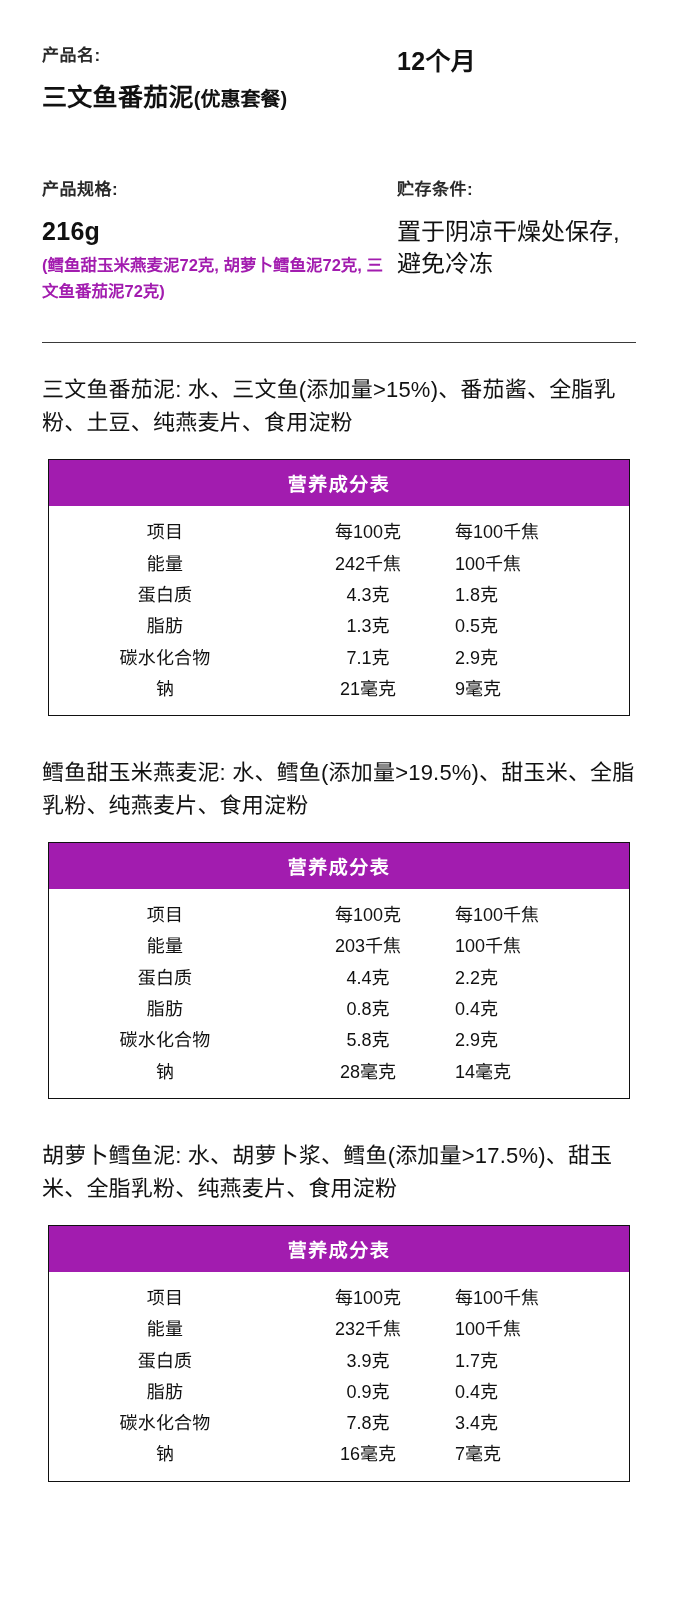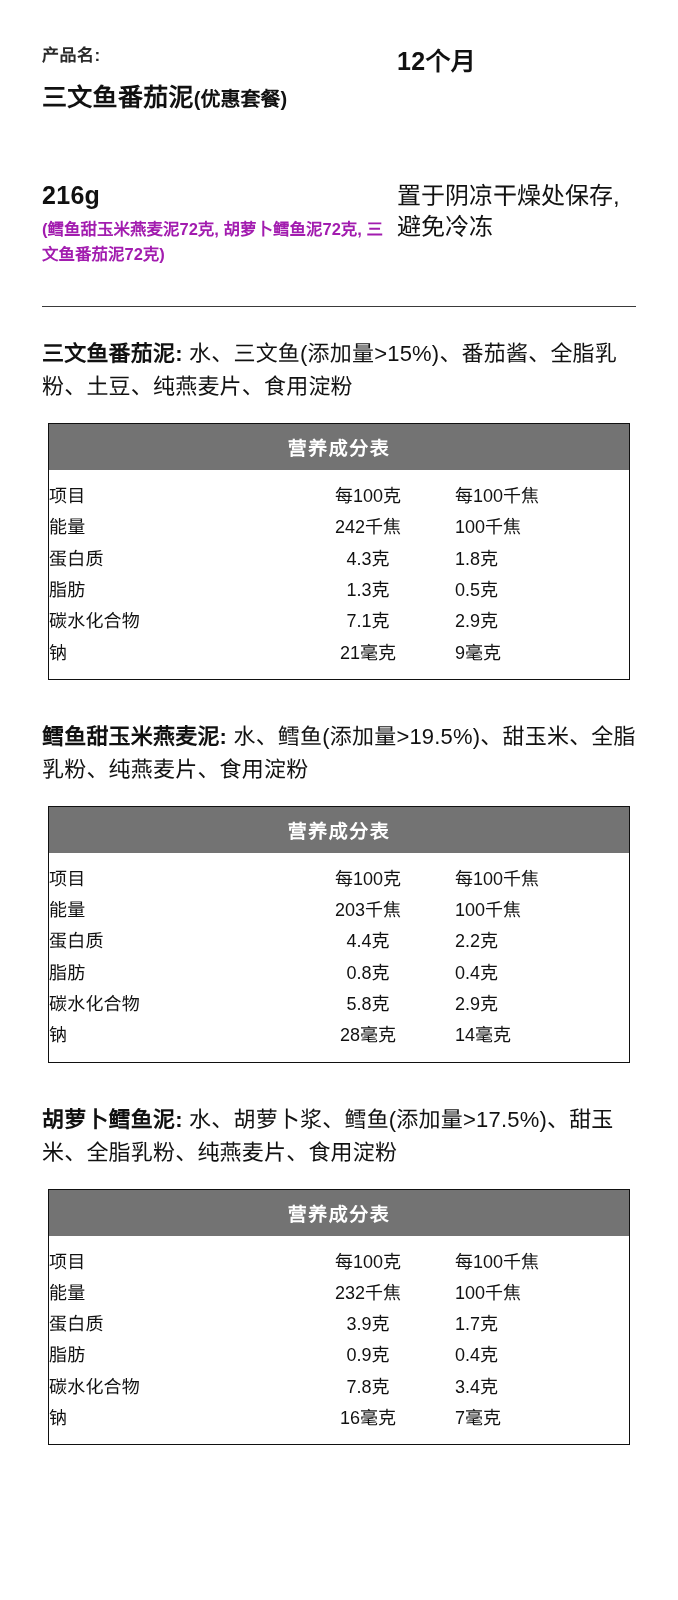--- a/index.html
+++ b/index.html
@@ -79,34 +79,34 @@
   
   .section { margin-bottom: 8px; }
   .ingredients {
     font-size: 22px;
     line-height: 1.5;
     color: #111;
     margin: 0 0 20px 0;
     letter-spacing: .2px;
   }
   .ingredients .name {
-    font-weight: 700;
+    font-weight: 400;
   }
   .ingredients .body {
     font-weight: 500;
   }
 
   
   .nutrition {
     border: 1.5px solid #111;
     margin: 0 6px 40px 6px;
     background: #fff;
   }
   .nutrition-title {
-    background: #737373;
+    background: #a21caf;
     color: #fff;
     text-align: center;
     font-size: 19px;
     font-weight: 700;
     letter-spacing: 1.5px;
     padding: 9px 0 10px 0;
   }
   table.nutri {
     width: 100%;
     border-collapse: collapse;
@@ -115,21 +115,21 @@
     color: #111;
   }
   table.nutri td {
     padding: 3.5px 0;
     line-height: 1.35;
   }
   table.nutri tbody tr:first-child td { padding-top: 14px; }
   table.nutri tbody tr:last-child td { padding-bottom: 14px; }
   td.c1 {
     width: 40%;
-    text-align: left;
+    text-align: center;
     padding-left: 62px;
     letter-spacing: .2px;
   }
   td.c2 {
     width: 30%;
     text-align: center;
     padding-right: 10px;
   }
   td.c3 {
     width: 30%;
@@ -149,25 +149,27 @@
     </div>
 
     <div class="spec-block">
       <div class="spec-value">12个月</div>
     </div>
 
     <div class="row-gap-1"></div>
     <div class="row-gap-1"></div>
 
     <div class="spec-block">
+      <div class="spec-label">产品规格:</div>
       <div class="spec-value">216g</div>
       <div class="spec-note">(鳕鱼甜玉米燕麦泥72克, 胡萝卜鳕鱼泥72克, 三文鱼番茄泥72克)</div>
     </div>
 
     <div class="spec-block">
+      <div class="spec-label">贮存条件:</div>
       <div class="spec-value-lines">置于阴凉干燥处保存, 避免冷冻</div>
     </div>
 
   </div>
 
   <hr class="divider">
 
   <div class="section">
     <p class="ingredients">
       <span class="name">三文鱼番茄泥:</span>

